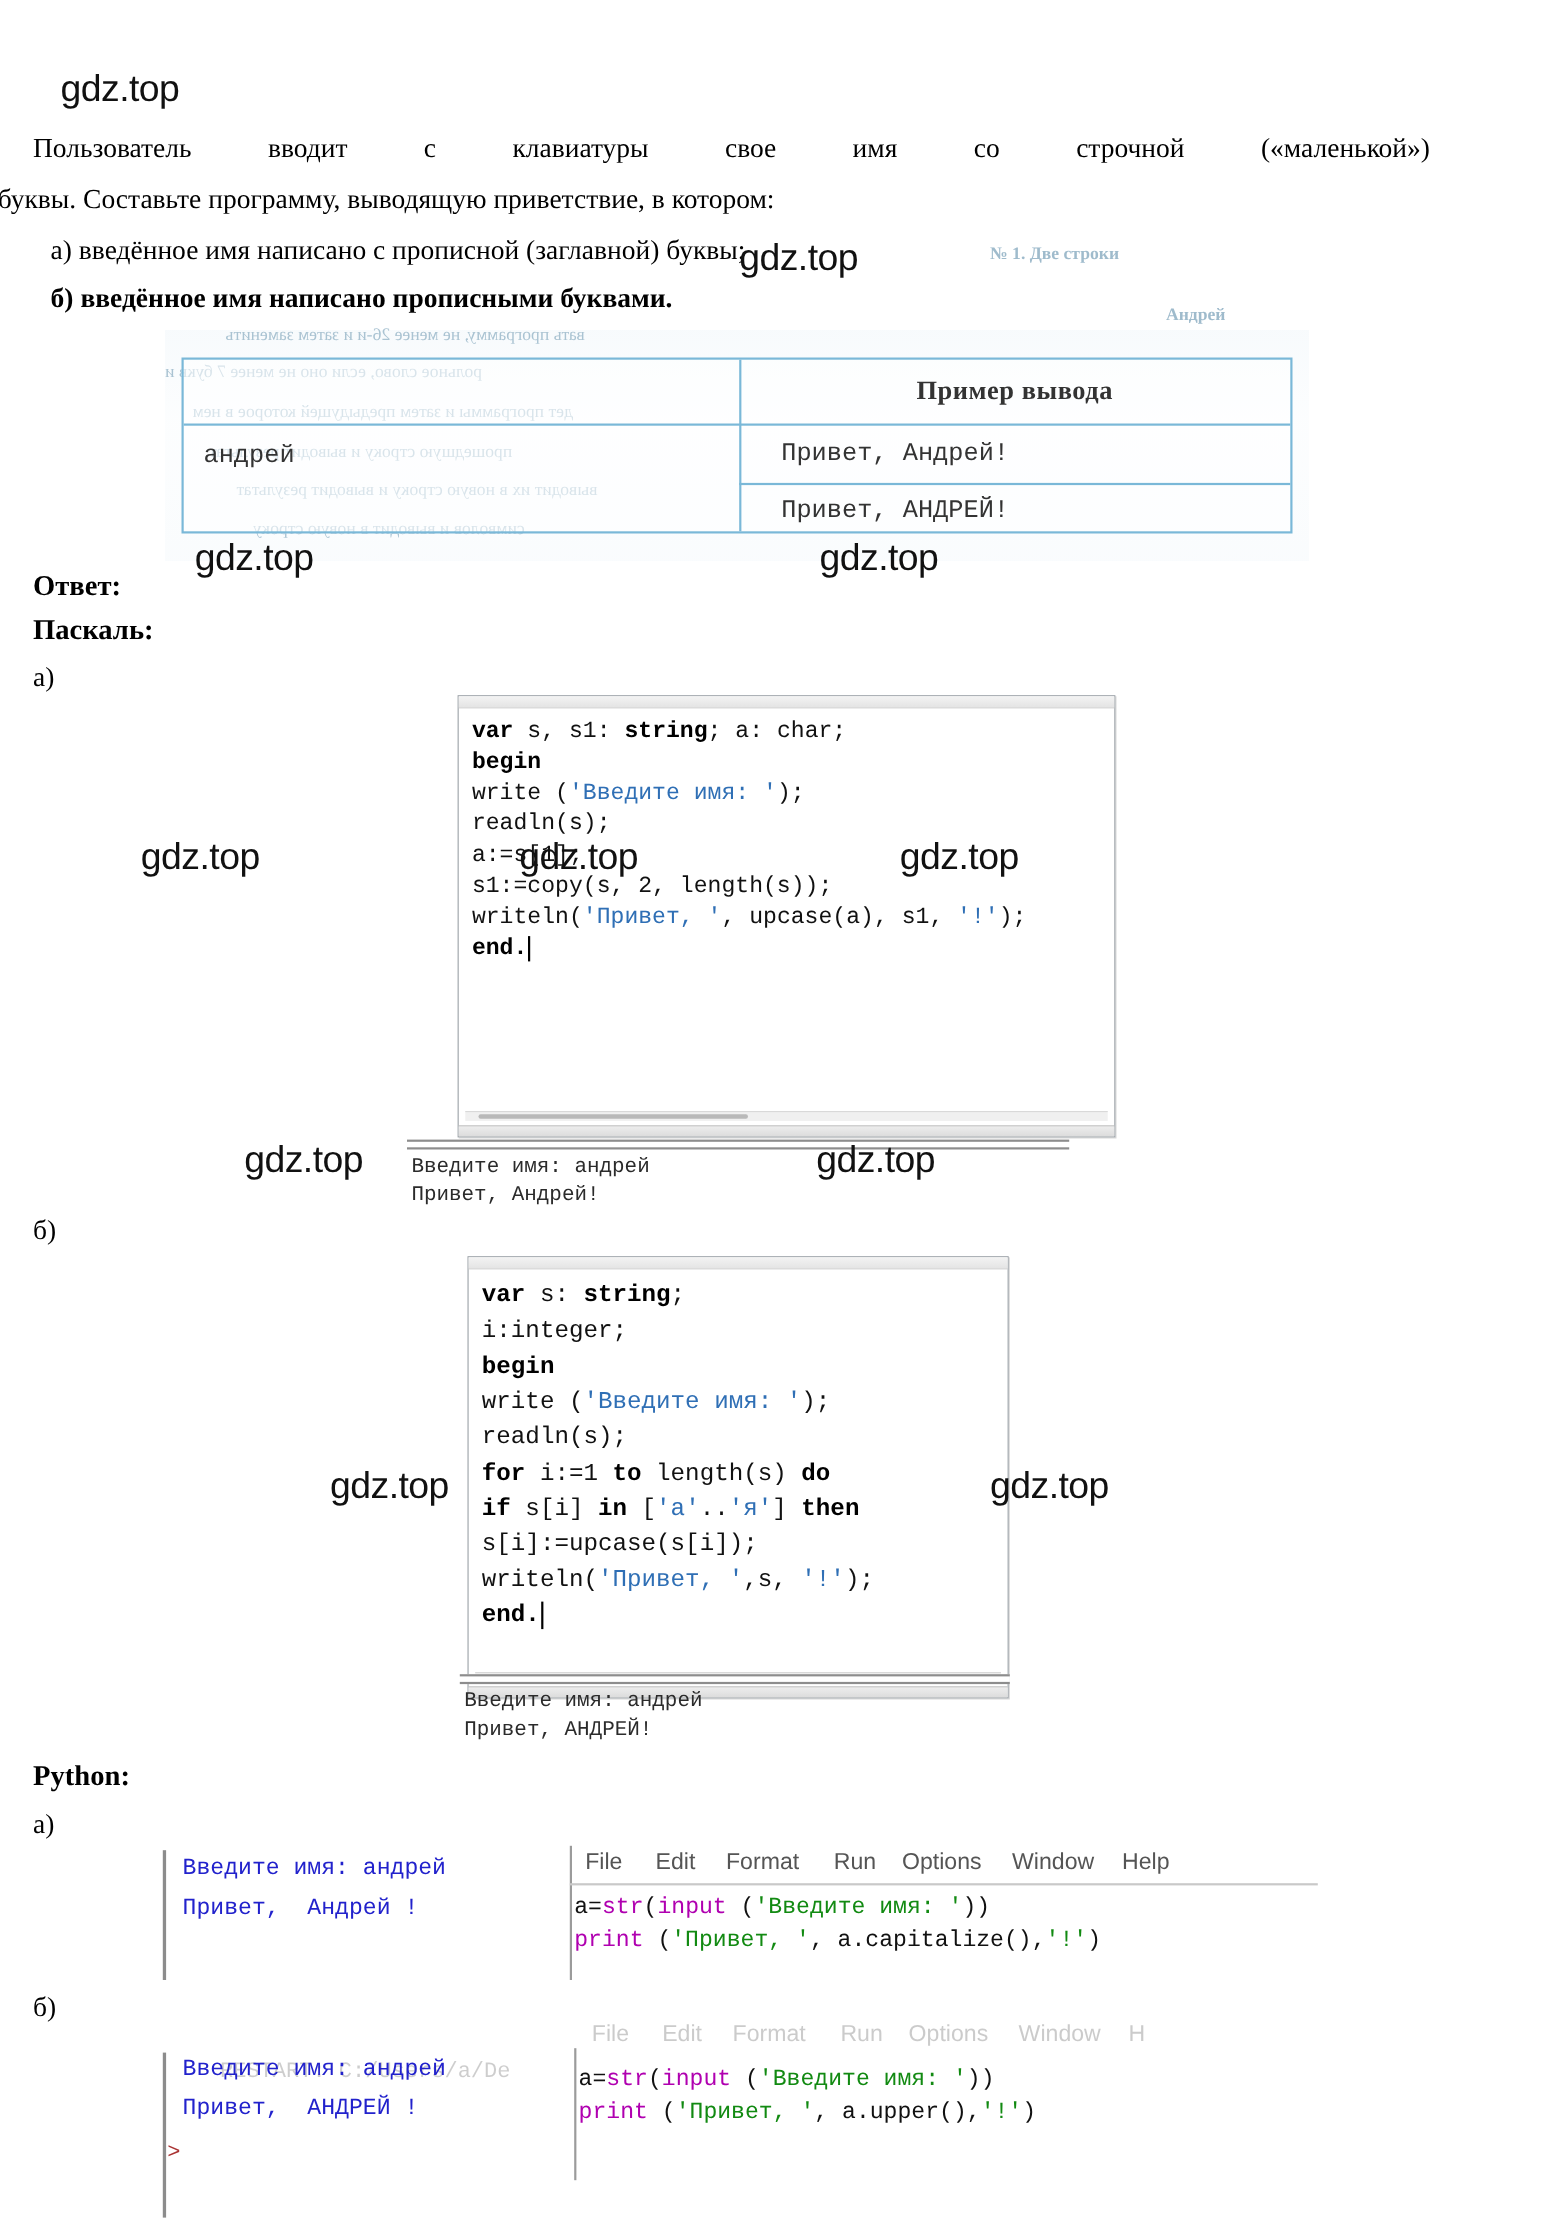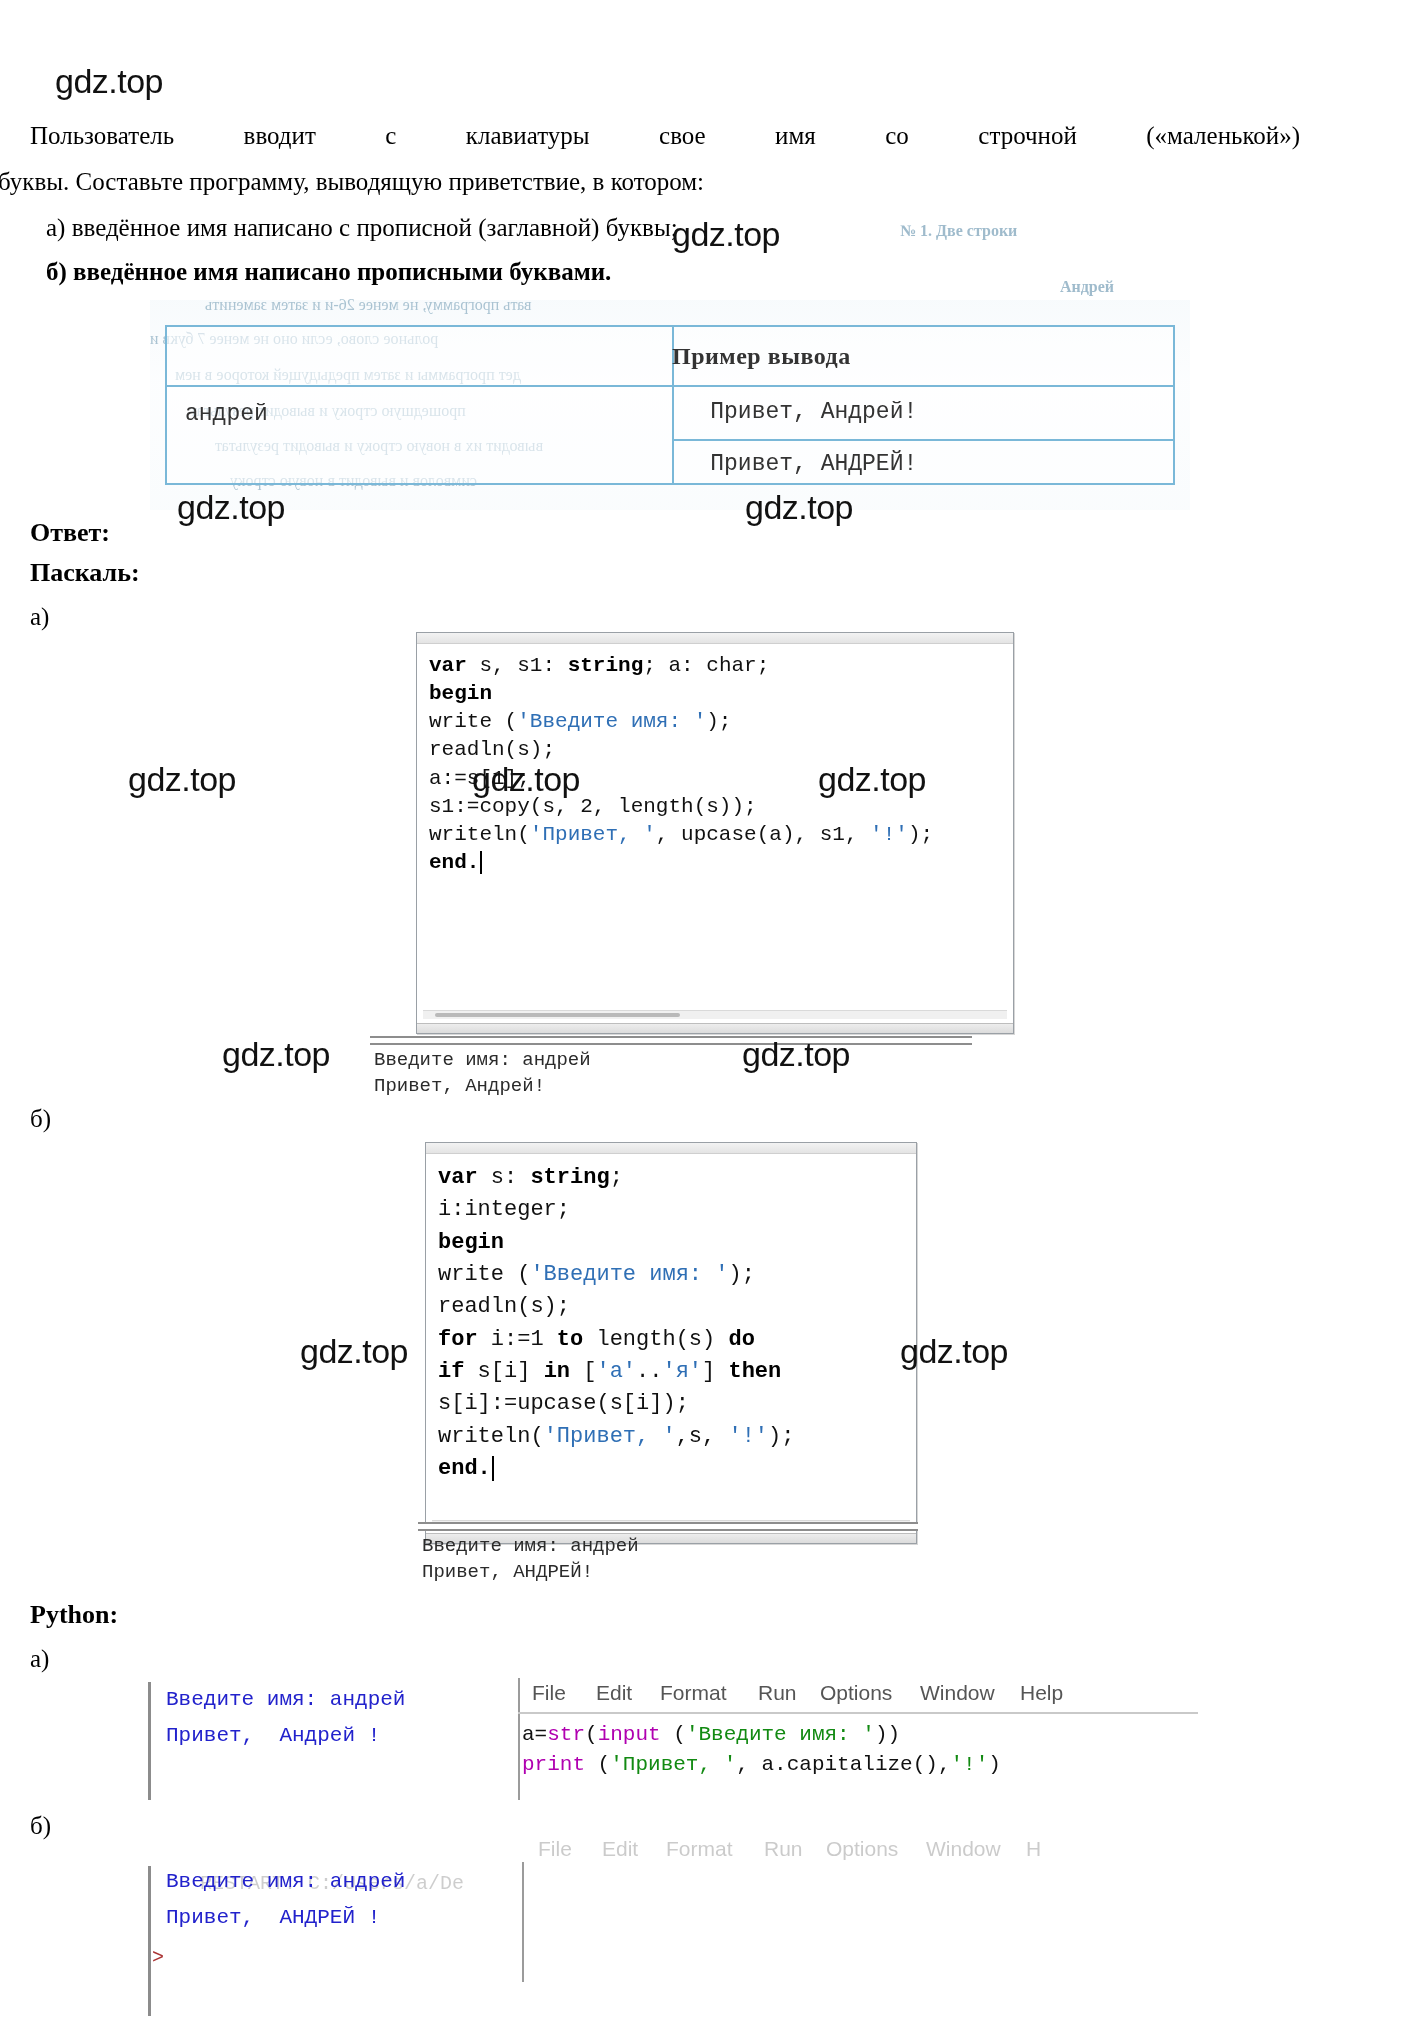--- a/index.html
+++ b/index.html
@@ -205,21 +205,21 @@
   <div class="ghost-txt" style="left:215px;top:437px;">выводит их в новую строку и выводит результат</div>
   <div class="ghost-txt" style="left:230px;top:472px;">символов и выводит в новую строку</div>
   <div class="ghost-txt" style="left:900px;top:222px;transform:none;color:#8fb0c4;font-weight:bold;">№ 1. Две строки</div>
   <div class="ghost-txt" style="left:1060px;top:278px;transform:none;color:#8fb0c4;font-weight:bold;">Андрей</div>
 
   <div class="ex-table">
     <div class="colsplit"></div>
     <div class="rowsplit"></div>
     <div class="rowsplit2"></div>
 
-    <div class="ex-cell ex-head" style="left:50.2%;right:0;top:16px;text-align:left;">Пример  вывода</div>
+    <div class="ex-cell ex-head" style="left:50.2%;right:0;top:16px;text-align:center;">Пример  вывода</div>
 
     <div class="ex-cell ex-body" style="left:18px;top:74px;">андрей</div>
     <div class="ex-cell ex-body" style="left:54%;top:72px;">Привет, Андрей!</div>
     <div class="ex-cell ex-body" style="left:54%;top:124px;">Привет, АНДРЕЙ!</div>
   </div>
 
   <div class="bold-label" style="left:30px;top:518px;">Ответ:</div>
   <div class="bold-label" style="left:30px;top:558px;">Паскаль:</div>
   <div class="sub-label" style="left:30px;top:603px;">а)</div>
 
@@ -310,20 +310,22 @@
 
   <div class="idle-shell" style="left:148px;top:1866px;width:360px;height:150px;">
     <div class="bar"></div>
     <div class="l" style="top:4px;">Введите имя: андрей</div>
     <div class="l" style="top:40px;">Привет,  АНДРЕЙ !</div>
     <div class="prompt" style="top:80px;">&gt;</div>
   </div>
 
   <div class="idle-edit" style="left:522px;top:1862px;width:680px;height:120px;">
     <div class="leftedge"></div>
+    <div class="code" style="top:14px;"><span class="py-def">a=</span><span class="py-bi">str</span><span class="py-def">(</span><span class="py-bi">input</span><span class="py-def"> (</span><span class="py-str">'Введите имя: '</span><span class="py-def">))</span>
+<span class="py-kw">print</span><span class="py-def"> (</span><span class="py-str">'Привет, '</span><span class="py-def">, a.upper(),</span><span class="py-str">'!'</span><span class="py-def">)</span></div>
   </div>
 
   <div id="wm-layer">
       <div class="wm" style="left: 55px; top: 62px; font-size: 34px;">gdz.top</div>
       <div class="wm" style="left: 672px; top: 215px; font-size: 34px;">gdz.top</div>
       <div class="wm" style="left: 177px; top: 488px; font-size: 34px;">gdz.top</div>
       <div class="wm" style="left: 745px; top: 488px; font-size: 34px;">gdz.top</div>
       <div class="wm" style="left: 128px; top: 760px; font-size: 34px;">gdz.top</div>
       <div class="wm" style="left: 472px; top: 760px; font-size: 34px;">gdz.top</div>
       <div class="wm" style="left: 818px; top: 760px; font-size: 34px;">gdz.top</div>

